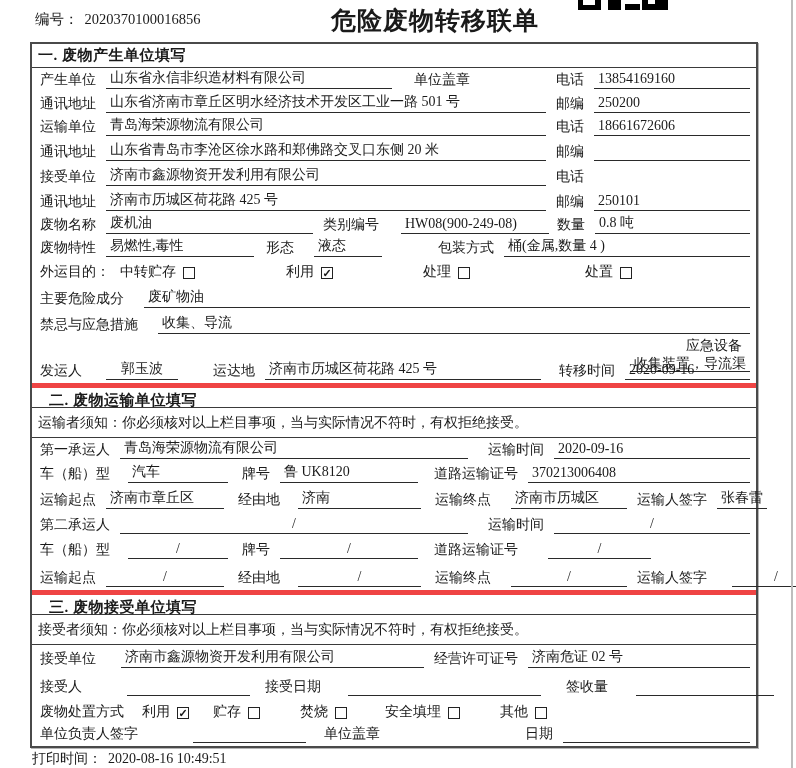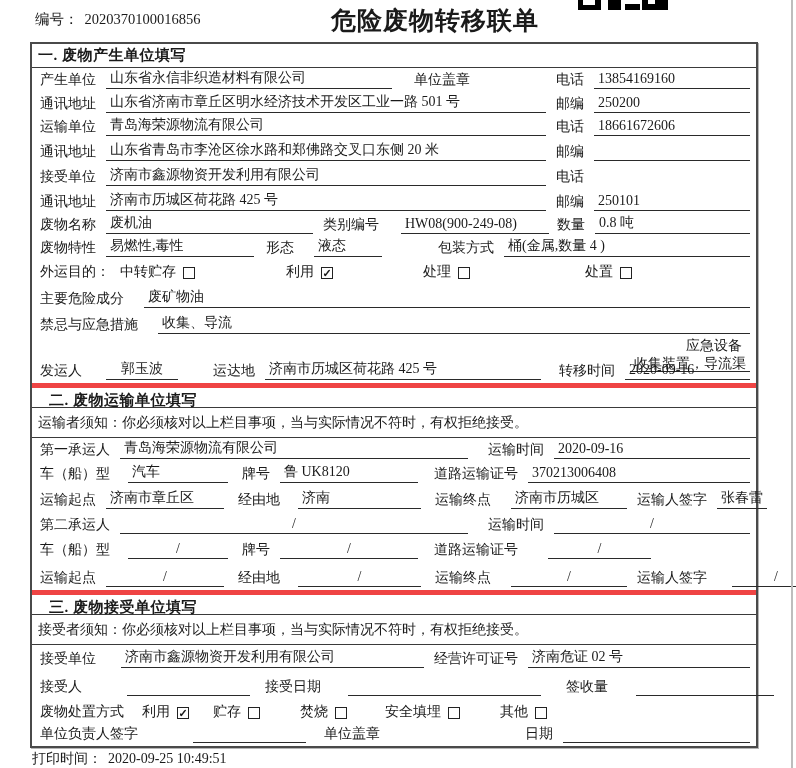--- a/index.html
+++ b/index.html
@@ -244,15 +244,15 @@
       <div class="frow" style="height: 22px; align-items: center;">
         <span class="lbl">单位负责人签字</span>
         <span class="val" style="width: 105px; margin-left: 45px;">&nbsp;</span>
         <span class="lbl" style="margin-left: 18px;">单位盖章</span>
         <span class="lbl" style="margin-left: 135px;">日期</span>
         <span class="val grow">&nbsp;</span>
       </div>
     </div>
 </div>
 
-<div class="print-time"><span>打印时间：</span><span class="num">2020-09-25 10:49:51</span></div>
+<div class="print-time"><span>打印时间：</span><span class="num">2020-08-16 10:49:51</span></div>
 
 <div class="page-edge"></div>
 
 </body></html>

